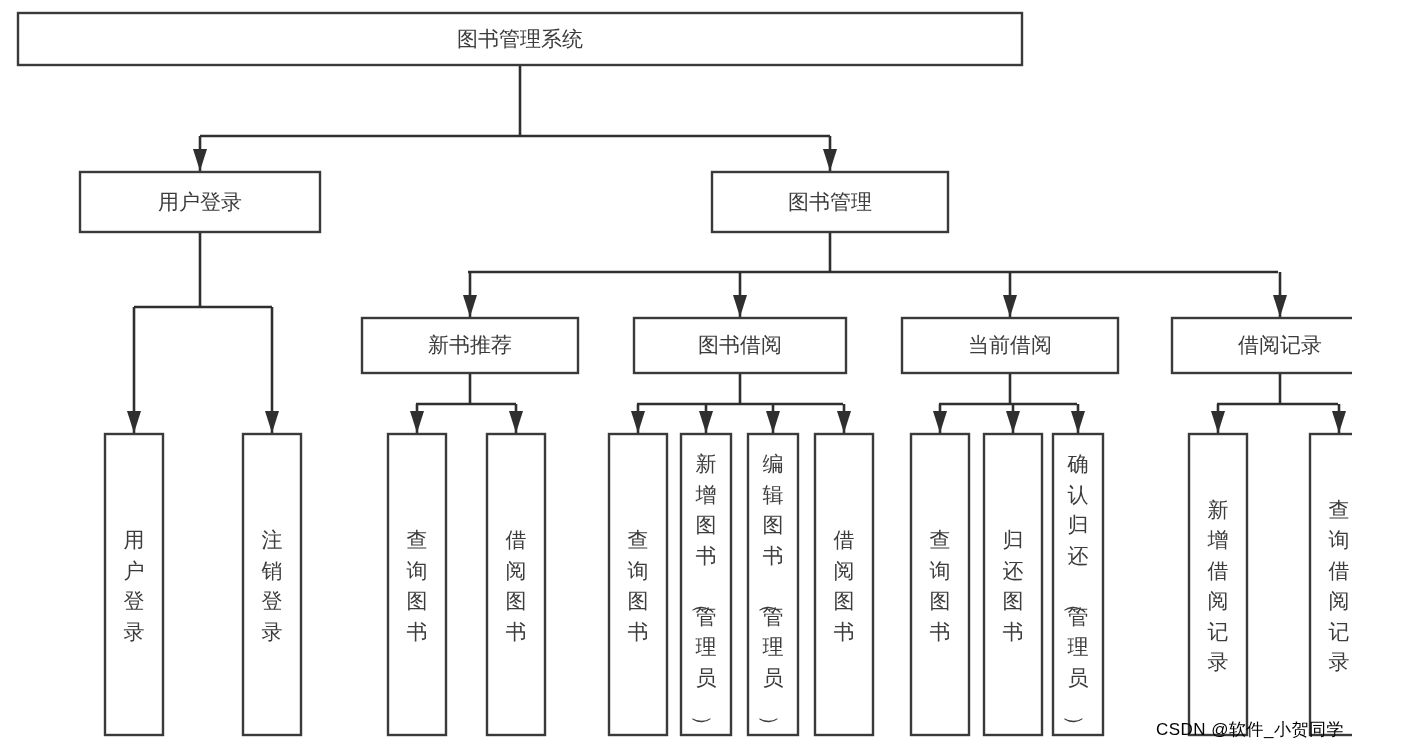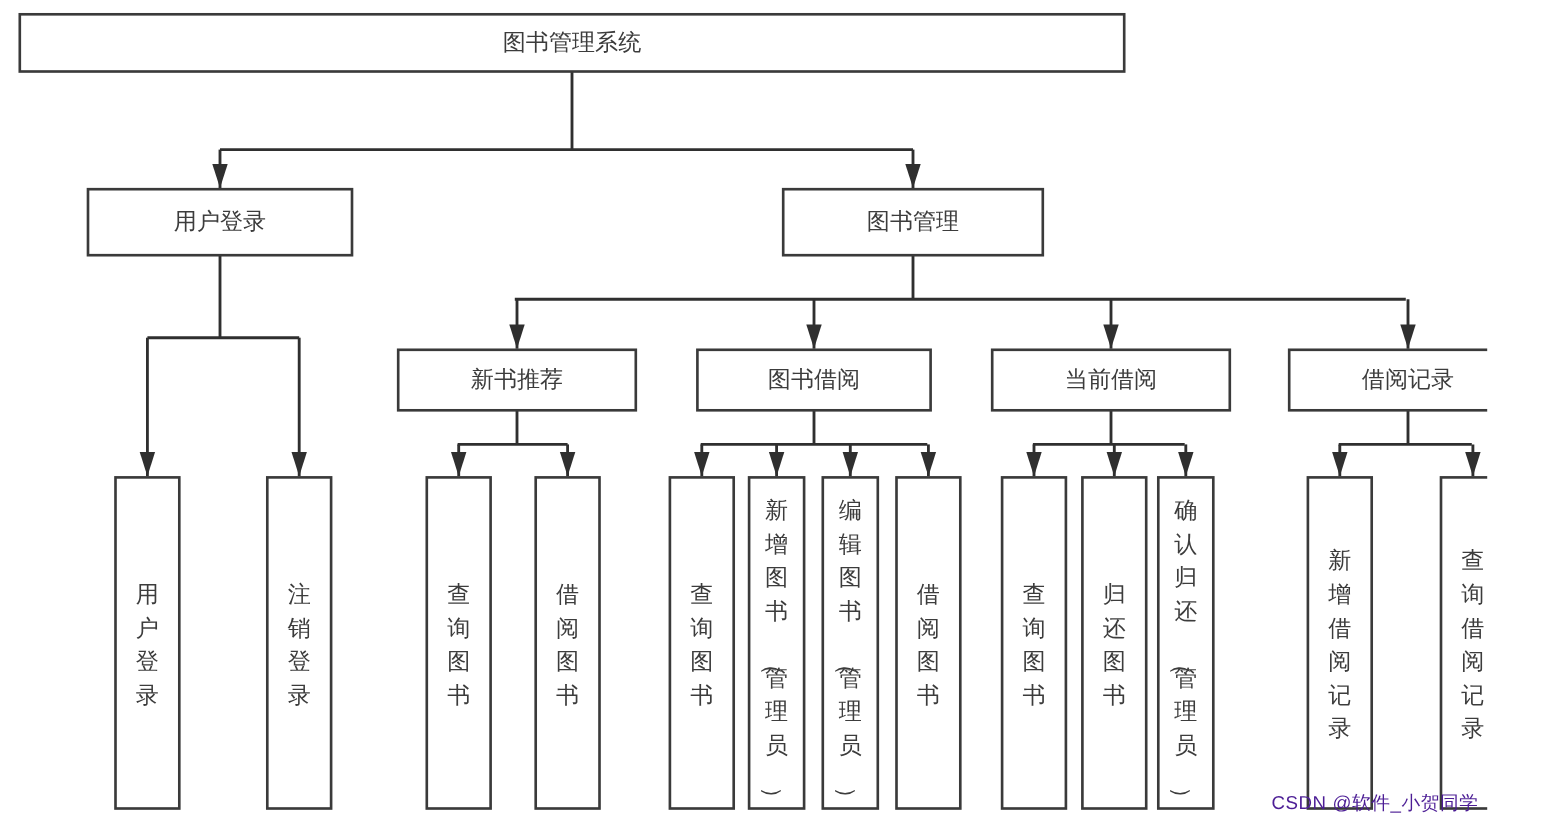--- a/index.html
+++ b/index.html
@@ -55,21 +55,21 @@
     font-size: 21px;
     text-anchor: middle;
     white-space: pre;
   }
   .watermark-text {
     position: absolute;
     right: 8px;
     bottom: 6px;
     font-family: "Liberation Sans", "DejaVu Sans", sans-serif;
     font-size: 17px;
-    color: #4c1d95;
+    color: #000000;
     letter-spacing: 0.5px;
     user-select: none;
     pointer-events: none;
     white-space: nowrap;
   }
 </style>
 </head>
 <body>
 
 <div id="diagram-root">

